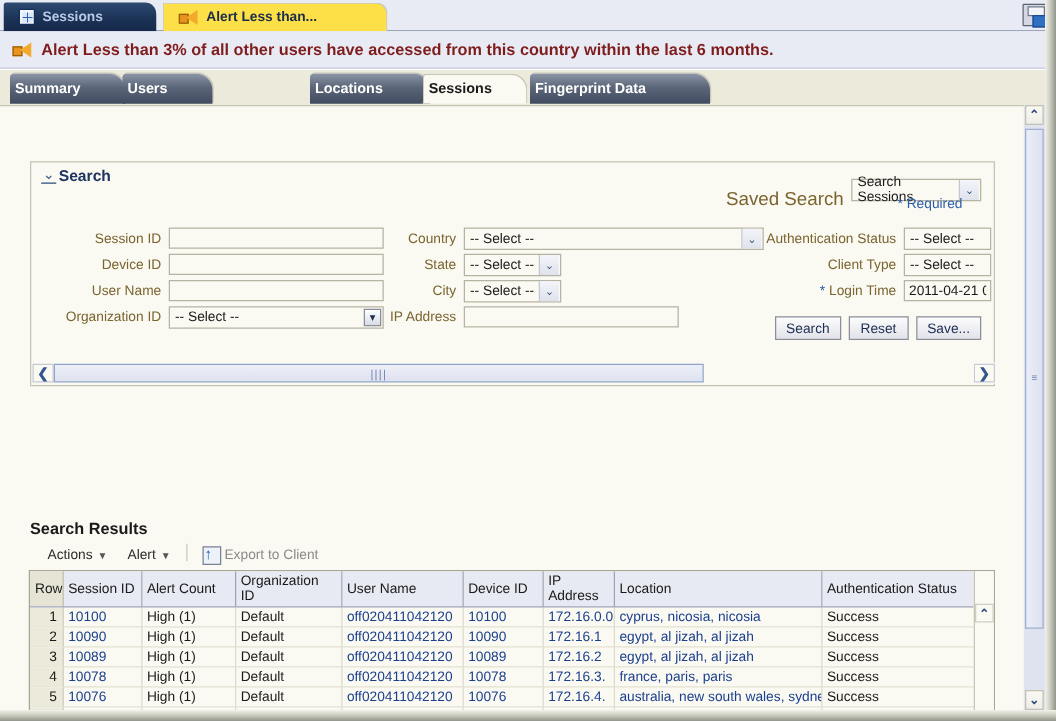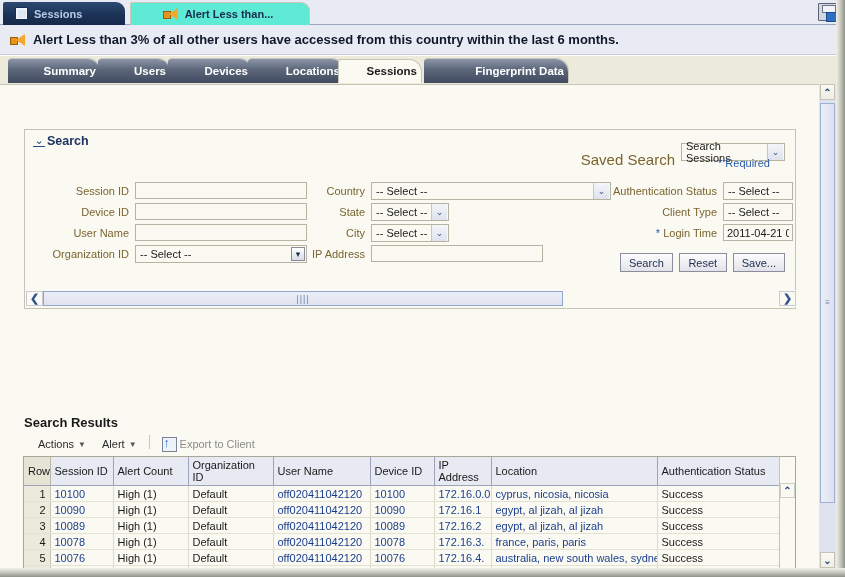--- a/index.html
+++ b/index.html
@@ -30,26 +30,25 @@
     font-weight: bold; font-size: 11px;
     border-radius: 2px 9px 0 0;
   }
   .win-tab.inactive {
     left: 3px; width: 122px;
     background: linear-gradient(to bottom, #2e4a72 0%, #1b3357 55%, #16294a 100%);
     color: #b9cbe6;
   }
   .win-tab.active {
     left: 130px; width: 180px;
-    background: #5eead4;
+    background: #fde047;
     color: #1a2b4d;
     border-top: 1px solid #c9c9b8;
     border-left: 1px solid #c9c9b8;
     border-right: 1px solid #c9c9b8;
-    justify-content: center;
   }
   .ic-doc {
     width: 13px; height: 13px; flex: none;
     background: #f1f4fb; border: 1px solid #12305c;
     position: relative; border-radius: 1px;
   }
   .ic-doc::before {
     content: ""; position: absolute; left: 2px; top: 2px;
     width: 8px; height: 8px;
     background:
@@ -90,21 +89,21 @@
 
   
   .alert-bar {
     position: absolute; left: 0; top: 25px; width: 845px; height: 30px;
     background: #e8eaf4;
     display: flex; align-items: center;
     padding-left: 10px;
     border-bottom: 1px solid #c8cade;
   }
   .alert-text {
-    color: #0f172a; font-weight: bold; font-size: 13px;
+    color: #7f1d1d; font-weight: bold; font-size: 13px;
     margin-left: 7px; white-space: nowrap;
   }
   .btn-add-alert {
     position: absolute; right: 8px; top: 4px;
     height: 21px; display: flex; align-items: center; gap: 5px;
     padding: 0 8px;
     background: linear-gradient(to bottom, #fdfdfd, #e6e6ea);
     border: 1px solid #8b8b9a;
     color: #20365c; font-size: 11px; cursor: pointer;
     border-radius: 1px;
@@ -121,21 +120,21 @@
     font-size: 10px; font-weight: bold;
   }
 
   
   .navtabs {
     position: absolute; left: 0; top: 56px; width: 845px; height: 28px;
     background: #eceadb;
   }
   .navtab {
     position: absolute; top: 3px; height: 24px;
-    display: flex; align-items: center; justify-content: flex-end;
+    display: flex; align-items: center; justify-content: flex-start;
     font-size: 11.5px; font-weight: bold;
     border-radius: 3px 13px 0 0;
     cursor: pointer;
     padding: 0 4px;
   }
   .navtab.off {
     background: linear-gradient(to bottom, #8c95a8 0%, #5c6679 45%, #414b60 100%);
     color: #ffffff;
     box-shadow: 1px -1px 0 rgba(0,0,0,0.15);
   }
@@ -384,23 +383,20 @@
     <span class="ic-megaphone"></span>
     <span class="alert-text">Alert Less than 3% of all other users have accessed from this country within the last 6 months.</span>
   </div>
 
   <div class="navtabs">
     <div class="navtab off" style="left:8px;width:92px;">
       <span>Summary</span>
     </div>
     <div class="navtab off" style="left:98px;width:72px;">
       <span>Users</span>
-    </div>
-    <div class="navtab off" style="left:168px;width:84px;">
-      <span>Devices</span>
     </div>
     <div class="navtab off" style="left:248px;width:96px;">
       <span>Locations</span>
     </div>
     <div class="navtab on" style="left:338px;width:84px;">
       <span>Sessions</span>
     </div>
     <div class="navtab off" style="left:424px;width:144px;">
       <span>Fingerprint Data</span>
     </div>

